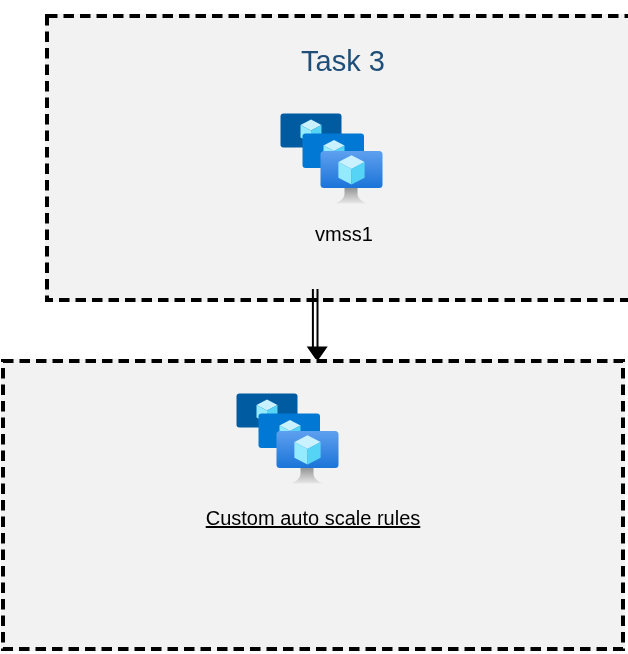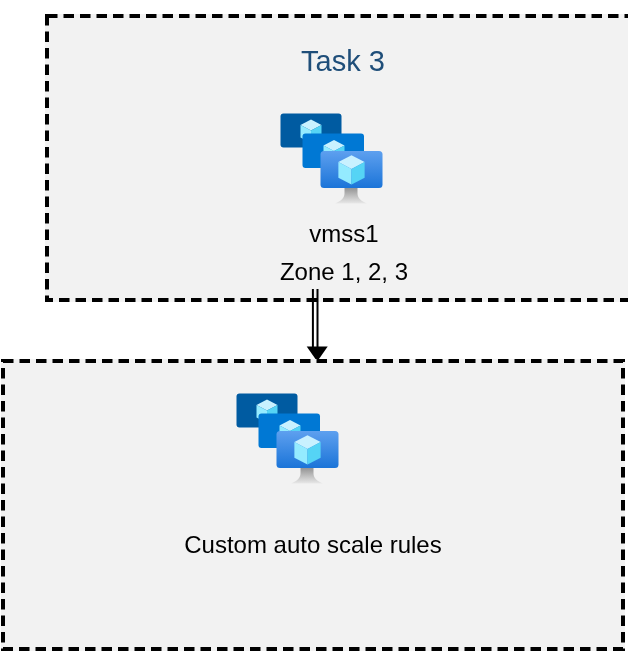--- a/index.html
+++ b/index.html
@@ -30,25 +30,25 @@
   .box-title{
     margin:0;font-weight:400;font-size:29px;line-height:38px;
     color:var(--title-text);transform:translateX(-14px);
   }
   #box-task3 .box-title{margin-top:28px;}
   #box-task4 .box-title{margin-top:30px;}
   .icon-wrap{transform:translateX(-25px);line-height:0;}
   #box-task3 .icon-wrap{margin-top:33px;}
   #box-task4 .icon-wrap{margin-top:34px;}
   .box-line{
-    margin:0;font-size:24px;line-height:38px;color:var(--body-text);
+    margin:0;font-size:20px;line-height:38px;color:var(--body-text);
   }
   .shift-line{transform:translateX(-13px);}
   #box-task3 .box-line:first-of-type{margin-top:9px;}
-  #box-task4 .box-line:first-of-type{margin-top:40px;}
+  #box-task4 .box-line:first-of-type{margin-top:13px;text-decoration:underline;}
   .connector{position:absolute;left:306px;top:289px;}
   .connector line{stroke:var(--arrow);stroke-width:2;}
   .connector path{fill:var(--arrow);}
   .screen-back{fill:var(--screen-back);}
   .screen-mid{fill:var(--screen-mid);}
   .cube-top{fill:var(--cube-top);}
   .cube-left{fill:var(--cube-left);}
   .cube-right{fill:var(--cube-right);}
   .stop-front-top{stop-color:var(--screen-front-top);}
   .stop-front-bottom{stop-color:var(--screen-front-bottom);}
@@ -95,21 +95,20 @@
           <rect fill="url(#gFront1)" x="40.5" y="38" width="62" height="37" rx="3.5"></rect>
           <g transform="translate(71.5,56.5) scale(1.25)">
             <path class="cube-top" d="M0 -11.5 L10.5 -6 L0 -0.5 L-10.5 -6 Z"></path>
             <path class="cube-left" d="M-10.5 -6 L0 -0.5 L0 12 L-10.5 6.5 Z"></path>
             <path class="cube-right" d="M10.5 -6 L0 -0.5 L0 12 L10.5 6.5 Z"></path>
           </g>
         </svg>
       </div>
 
       <p class="box-line shift-line">vmss1</p>
-      <p class="box-line shift-line">Zone 1, 2, 3</p>
     </div>
   </section>
 
   <svg class="connector" width="23" height="73" viewBox="0 0 23 73" aria-hidden="true">
     <line x1="6.9" y1="0" x2="6.9" y2="60"></line>
     <line x1="11.5" y1="0" x2="11.5" y2="60"></line>
     <path d="M0.7 57.5 L21.7 57.5 L11.2 72.5 Z"></path>
   </svg>
 
   <section class="task-box" id="box-task4" style="top:359px;height:292px;">

